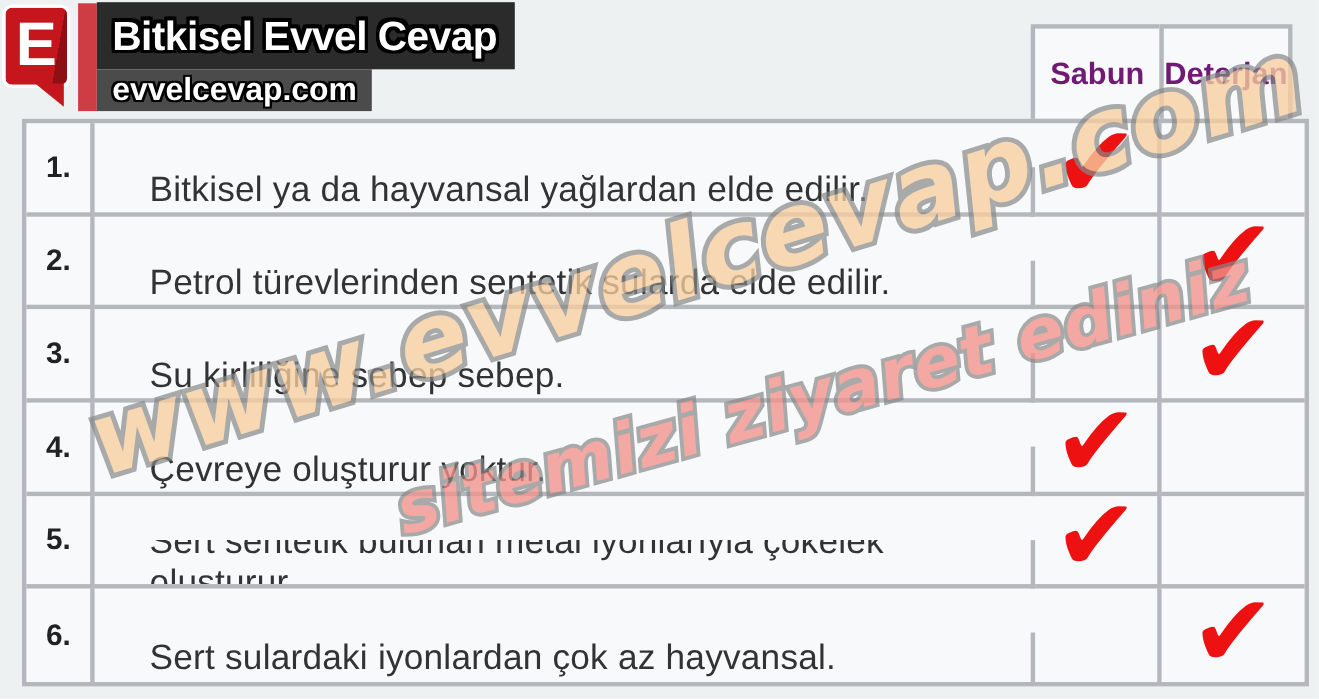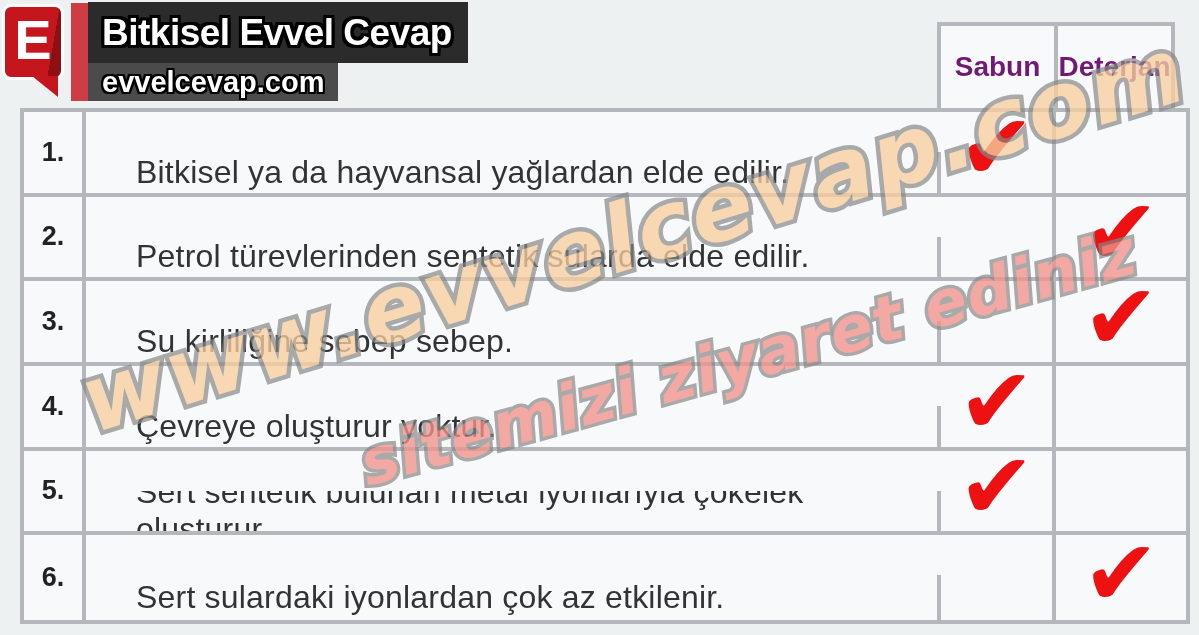--- a/index.html
+++ b/index.html
@@ -185,21 +185,21 @@
       <div class="cell c3 check">
         <span class="check-icon">✔</span>
       </div>
       <div class="cell c4 check">
         <span class="check-icon"></span>
       </div>
     </div>
 
     <div class="row">
       <div class="cell c1 num">6.</div>
-      <div class="cell c2 text">Sert sulardaki iyonlardan çok az etkilenir.</div>
+      <div class="cell c2 text">Sert sulardaki iyonlardan çok az hayvansal.</div>
       <div class="cell c3 check">
         <span class="check-icon"></span>
       </div>
       <div class="cell c4 check">
         <span class="check-icon">✔</span>
       </div>
     </div>
 
 </div>
 

